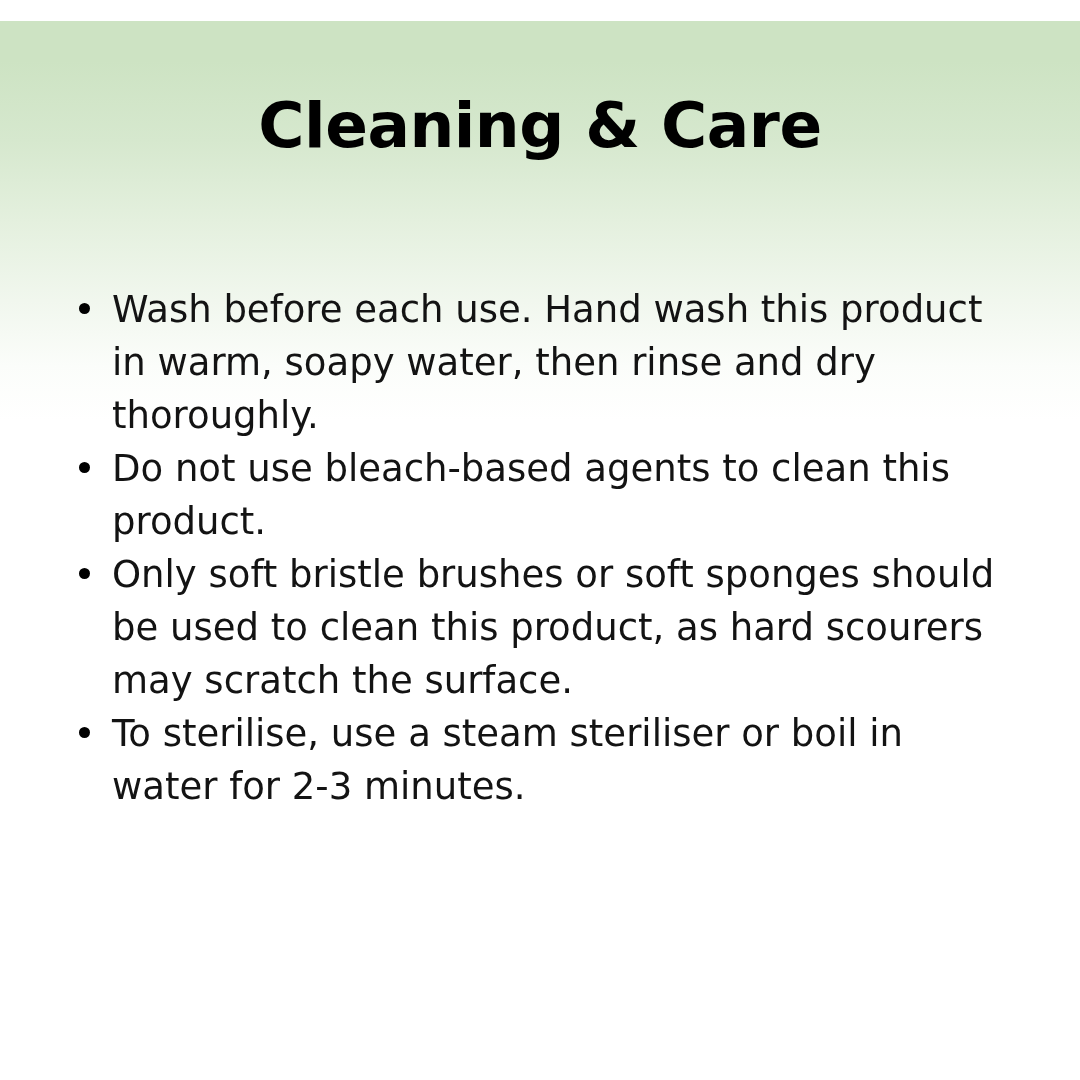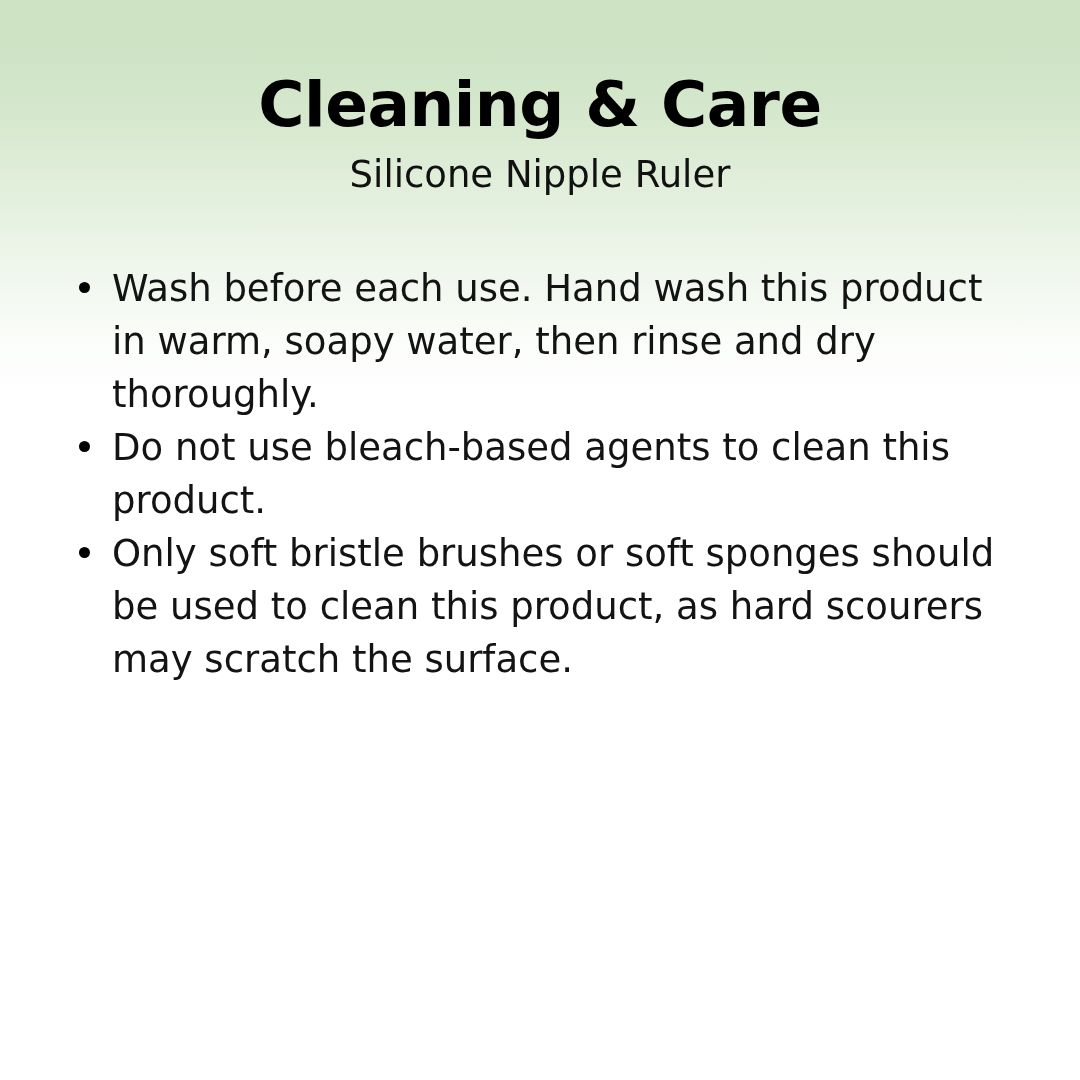--- a/index.html
+++ b/index.html
@@ -22,20 +22,21 @@
     background: linear-gradient(to bottom,
         #cde3c3 0px,
         #cde3c3 40px,
         #d6e8ce 120px,
         #e4f0de 200px,
         #f1f7ee 280px,
         #fbfdfa 345px,
         #ffffff 400px,
         #ffffff 1080px);
     overflow: hidden;
+    margin-top: 21px;
   }
 
   #header {
     padding-top: 72px;
     text-align: center;
   }
 
   #title {
     font-family: "DejaVu Sans", sans-serif;
     font-size: 63px;
@@ -90,31 +91,34 @@
     background: #000000;
   }
 </style>
 </head>
 <body>
 
 <div id="card">
 
   <div id="header">
     <h1 id="title">Cleaning &amp; Care</h1>
-    <div id="subtitle">Silicone Nipple Ruler</div>
   </div>
 
   <ul id="body">
     <li>
       <span class="bullet"></span>
       <span>Wash before each use. Hand wash this product in warm, soapy water, then rinse and dry thoroughly.</span>
     </li>
     <li>
       <span class="bullet"></span>
       <span>Do not use bleach-based agents to clean this product.</span>
     </li>
     <li>
       <span class="bullet"></span>
       <span>Only soft bristle brushes or soft sponges should be used to clean this product, as hard scourers may scratch the surface.</span>
     </li>
+    <li>
+      <span class="bullet"></span>
+      <span>To sterilise, use a steam steriliser or boil in water for 2-3 minutes.</span>
+    </li>
   </ul>
 
 </div>
 
 </body></html>

